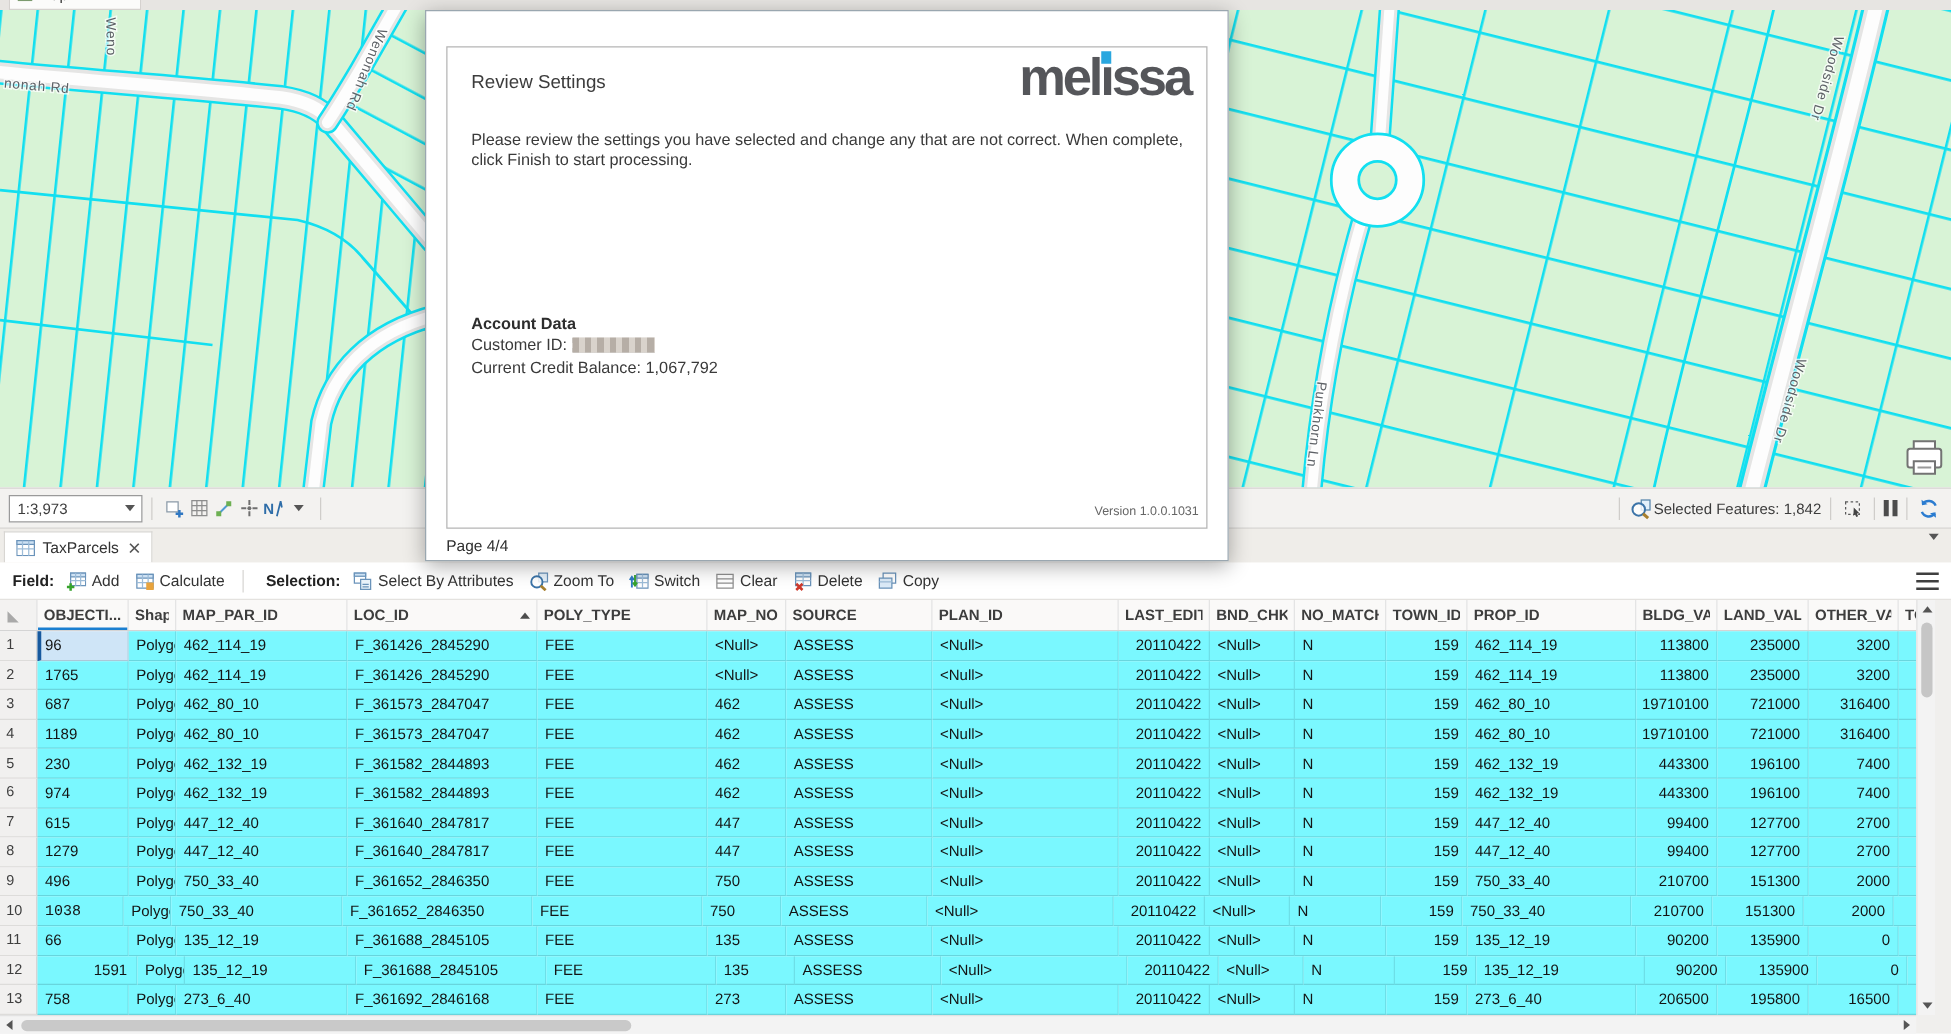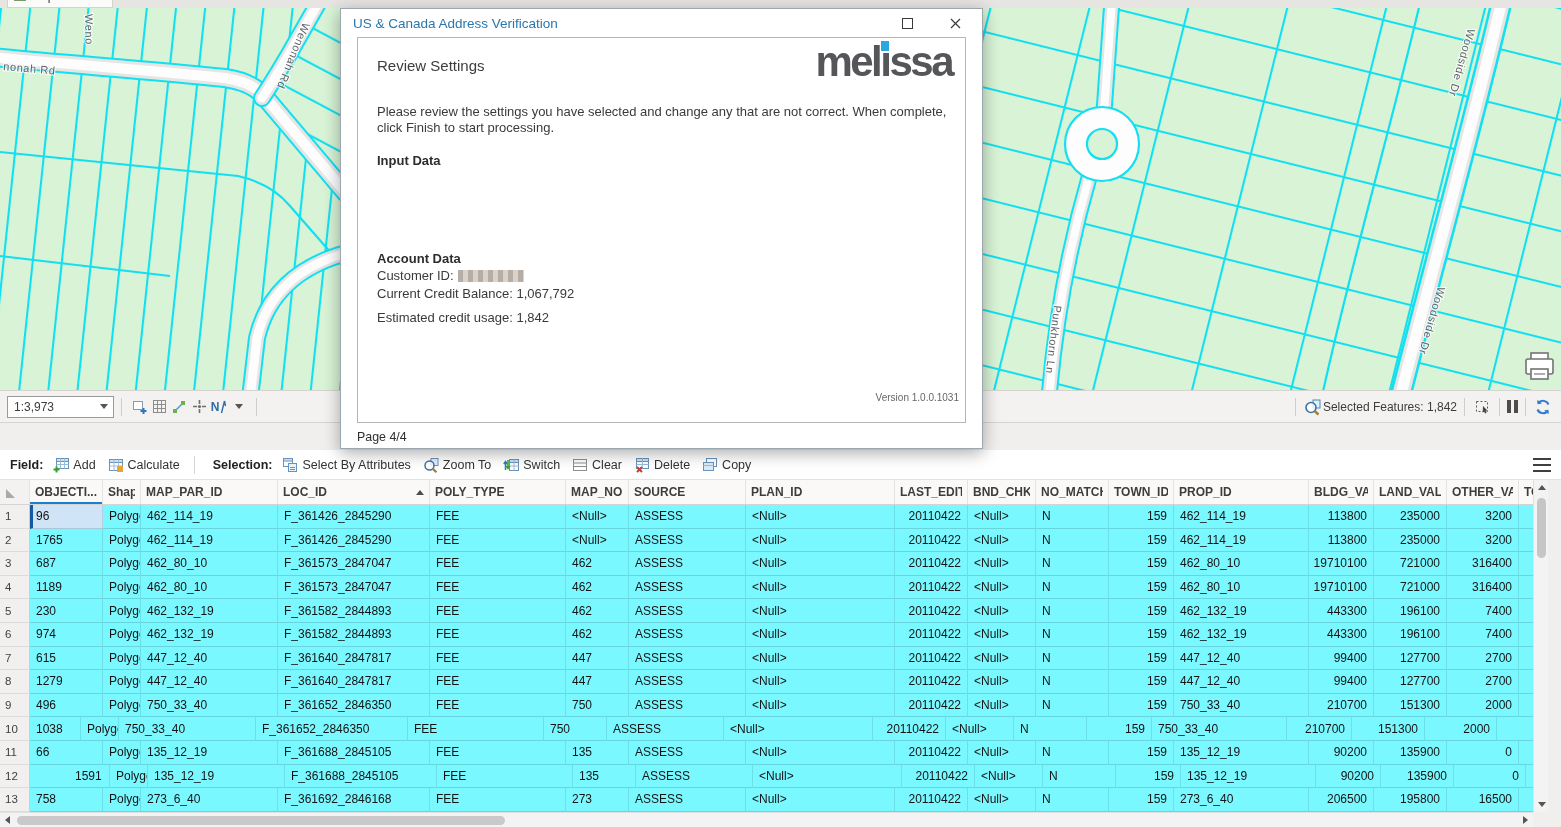--- a/index.html
+++ b/index.html
@@ -81,21 +81,21 @@
   .dlg-panel{position:absolute;left:16px;right:16px;top:28px;height:386px;border:1px solid #b5b5b5;background:#fff;box-sizing:border-box}
   .rs-heading{position:absolute;left:19px;top:19px;font-size:15px;color:#3c3c3c}
   .logo{position:absolute;right:13px;top:2px;font-size:42px;font-weight:bold;color:#55565a;letter-spacing:-2.5px;line-height:44px}
   .logo .i2{position:relative}
   .logo .i2:before{content:"";position:absolute;left:1px;top:3px;width:8px;height:10px;background:#2aa7df}
   .para{position:absolute;left:19px;width:584px;font-size:13px;color:#3a3a3a;line-height:16px}
   .bold{font-weight:bold;color:#2d2d2d}
   .redact{display:inline-block;width:66px;height:12px;vertical-align:-2px;margin-left:4px;
     background:repeating-linear-gradient(90deg,#b6aea6 0 5px,#d9d3cc 5px 10px),
                repeating-linear-gradient(0deg,rgba(113,106,99,.55) 0 4px,rgba(229,224,218,.55) 4px 8px)}
-  .version{position:absolute;right:6px;bottom:19px;font-size:10px;color:#666}
+  .version{position:absolute;right:6px;bottom:7px;font-size:10px;color:#666}
   .dlg-footer{position:absolute;left:0;right:0;top:414px;height:27px;display:flex;align-items:center;
     padding:0 12px 0 16px;box-sizing:border-box}
   .page{font-size:12.4px;color:#2f2f2f}
   .btns{margin-left:auto;display:flex;gap:10px}
   .btn{width:70px;height:23px;background:#fff;border:1px solid #222;font-size:12.4px;color:#1b1b1b;
     display:flex;align-items:center;justify-content:center;box-sizing:border-box}
   .btn.disabled{border-color:#a6c8e8;color:#9b9b9b}
 </style>
 </head>
 <body>
@@ -277,20 +277,36 @@
           <path d="M4 2 L4 6 L8 6" fill="none" stroke="#2b7cd0" stroke-width="0"></path>
           <path d="M3.2 1.8 L3.6 6.2 L8 5.4 Z" fill="#2b7cd0"></path>
           <path d="M3.5 11.5 A6 6 0 0 0 13.8 12.8" stroke="#2b7cd0" stroke-width="2"></path>
           <path d="M14.8 16.2 L14.4 11.8 L10 12.6 Z" fill="#2b7cd0"></path>
         </svg>
     </span>
   </div>
 </div>
 
 <div id="panel">
+  <div id="tabbar">
+    <div class="ptab">
+      <svg width="15" height="13" viewBox="0 0 15 13">
+        <rect x="0.5" y="0.5" width="14" height="12" fill="#fff" stroke="#6a93ba"></rect>
+        <rect x="0.5" y="0.5" width="14" height="3" fill="#cde1f3" stroke="#6a93ba"></rect>
+        <path d="M5 0.5v12 M10 0.5v12 M0.5 7h14" stroke="#9dbcd8"></path>
+      </svg>
+      <span>TaxParcels</span>
+      <span class="tab-close">
+        <svg width="9" height="9" viewBox="0 0 9 9">
+            <path d="M1 1 L8 8 M8 1 L1 8" stroke="#555" stroke-width="1.4"></path>
+          </svg>
+      </span>
+    </div>
+    <span class="bar-chev"><span class="tri-down"></span></span>
+  </div>
 
   <div id="ttoolbar">
     <span class="tb-label">Field:</span>
     <span class="tb-item">
       <svg width="16" height="16" viewBox="0 0 16 16">
         <rect x="3.5" y="1.5" width="12" height="10" fill="#fff" stroke="#6a93ba"></rect>
           <rect x="3.5" y="1.5" width="12" height="3" fill="#cde1f3" stroke="#6a93ba"></rect>
           <path d="M7.5 1.5v10 M11.5 1.5v10 M3.5 7.5h12" stroke="#9dbcd8"></path>
         <path d="M3.5 9.5v6 M0.5 12.5h6" stroke="#36a32c" stroke-width="2"></path>
       </svg>
@@ -599,21 +615,21 @@
           <div class="td sel" style="width: 73px;">N</div>
           <div class="td sel r" style="width: 65px;">159</div>
           <div class="td sel" style="width: 135px;">750_33_40</div>
           <div class="td sel r" style="width: 65px;">210700</div>
           <div class="td sel r" style="width: 73px;">151300</div>
           <div class="td sel r" style="width: 72px;">2000</div>
           <div class="td sel" style="width: 60px;"></div>
         </div>
         <div class="tr">
           <div class="rn">10</div>
-          <div class="td sel" style="width: 51px;">1038</div>
+          <div class="td sel" style="width: 69px; font-family: Liberation Mono, monospace;">1038</div>
           <div class="td sel" style="width: 38px;">Polygon</div>
           <div class="td sel" style="width: 137px;">750_33_40</div>
           <div class="td sel" style="width: 152px;">F_361652_2846350</div>
           <div class="td sel" style="width: 136px;">FEE</div>
           <div class="td sel" style="width: 63px;">750</div>
           <div class="td sel" style="width: 117px;">ASSESS</div>
           <div class="td sel" style="width: 149px;">&lt;Null&gt;</div>
           <div class="td sel r" style="width: 73px;">20110422</div>
           <div class="td sel" style="width: 68px;">&lt;Null&gt;</div>
           <div class="td sel" style="width: 73px;">N</div>
@@ -701,47 +717,34 @@
         <span class="tri-left"></span>
       </span>
     <span class="thumb"></span>
     <span class="arr" style="right:0">
         <span class="tri-right"></span>
       </span>
   </div>
 </div>
 
 <div id="dlg">
-  <div class="dlg-titlebar">
-    <span class="dlg-title">US &amp; Canada Address Verification</span>
-    <span class="winbtn max">
-        <span class="max-glyph"></span>
-      </span>
-    <span class="winbtn cls">
-      <svg width="11" height="11" viewBox="0 0 11 11">
-          <path d="M1 1 L10 10 M10 1 L1 10" stroke="#3a3a3a" stroke-width="1.2"></path>
-        </svg>
-    </span>
-  </div>
 
   <div class="dlg-panel">
     <div class="rs-heading">Review Settings</div>
     <div class="logo"><span>mel</span><span class="i2">ı</span><span>ssa</span></div>
 
     <div class="para" style="top:66px">Please review the settings you have selected and change any that are not correct. When complete, click Finish to start processing.</div>
 
-    <div class="para bold" style="top:115px">Input Data</div>
 
 
     <div class="para bold" style="top:213px">Account Data</div>
     <div class="para" style="top:230px">
       <span>Customer ID:</span><span class="redact"></span>
     </div>
     <div class="para" style="top:248px">Current Credit Balance: 1,067,792</div>
-    <div class="para" style="top:272px">Estimated credit usage: 1,842</div>
 
     <div class="version">Version 1.0.0.1031</div>
   </div>
 
   <div class="dlg-footer">
     <span class="page">Page 4/4</span>
   </div>
 </div>
 
 </body></html>

